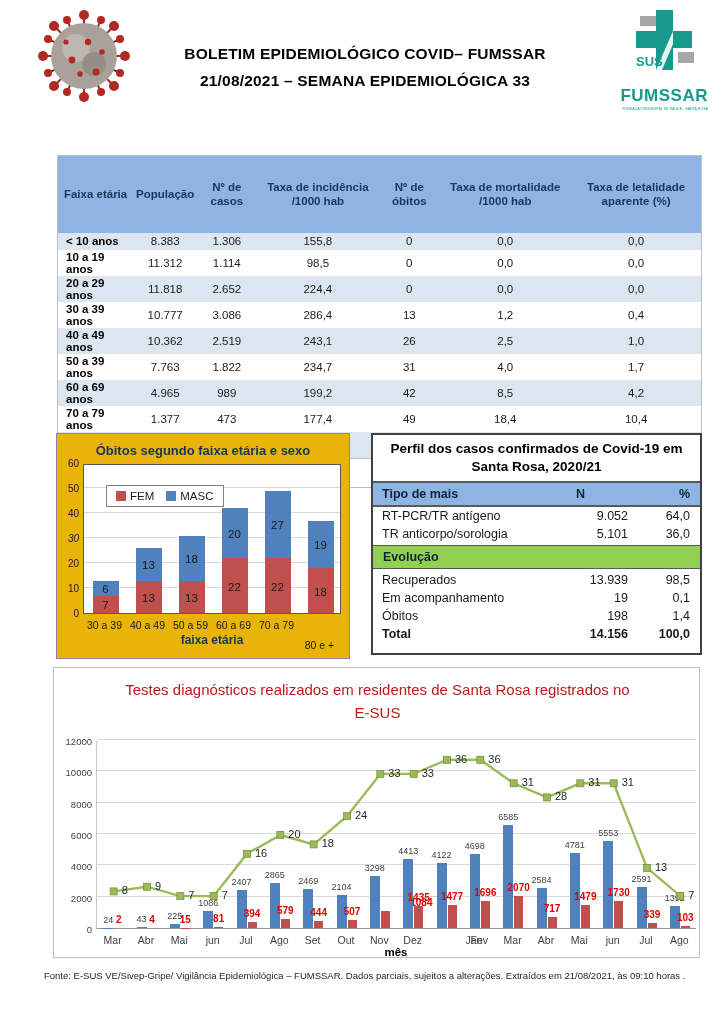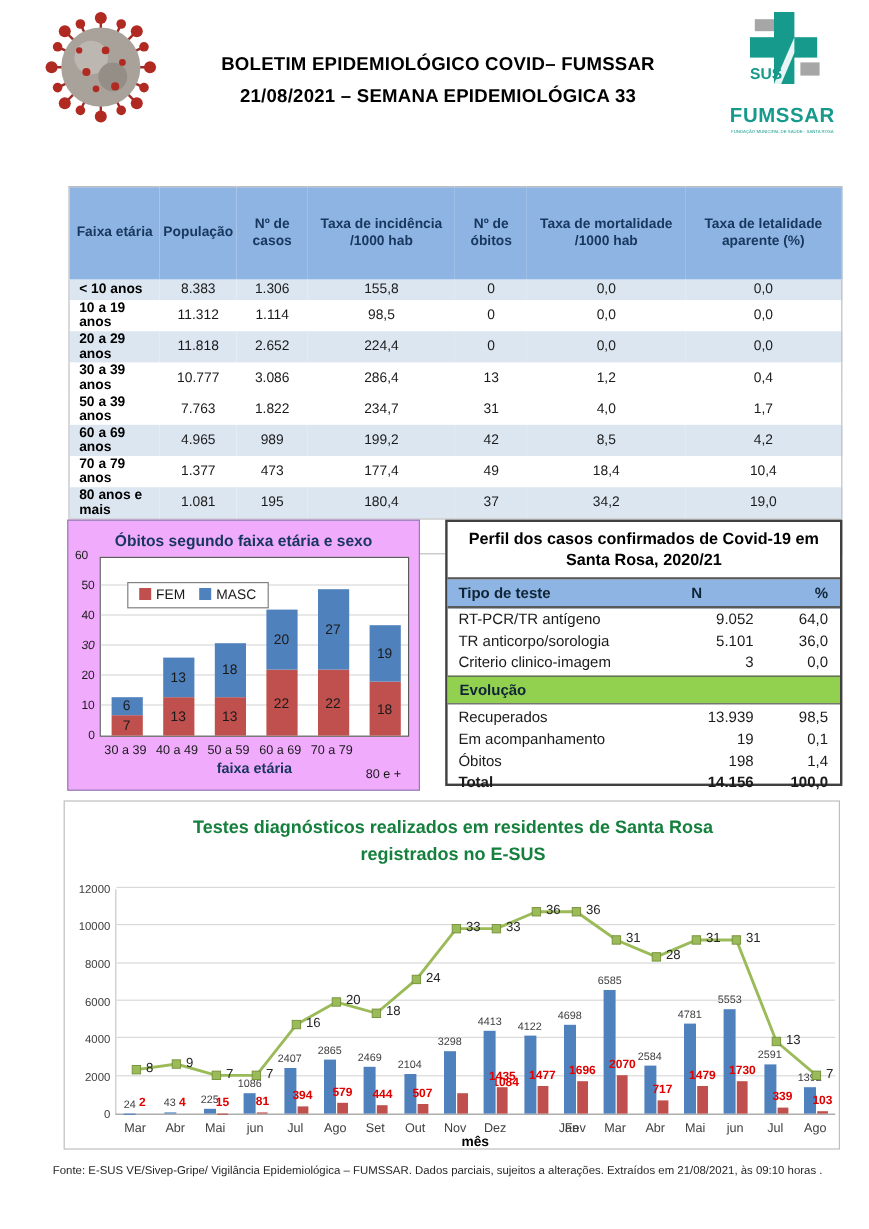--- a/index.html
+++ b/index.html
@@ -4,38 +4,38 @@
 <style>
   * { margin:0; padding:0; box-sizing:border-box; }
   html,body { background:#fff; }
   body { font-family:"Liberation Sans","DejaVu Sans",sans-serif; }
   .page { position:relative; width:724px; height:1024px; background:#fff; overflow:hidden; }
 
   
   .virus { position:absolute; left:36px; top:8px; }
   .htitle { position:absolute; left:150px; top:40px; width:430px; text-align:center;
             font-weight:bold; font-size:15.5px; line-height:1.75; color:#000; letter-spacing:.2px; }
-  .logo { position:absolute; left:596px; top:10px; width:112px; text-align:center; }
+  .logo { position:absolute; left:596px; top:10px; width:112px; text-align:right; }
   .logo-name { color:#159a8c; font-weight:bold; font-size:17px; letter-spacing:.5px; margin-top:-2px; }
   .logo-tag { color:#159a8c; font-size:3.6px; margin-top:1px; }
 
   
   table.age { position:absolute; left:57px; top:155px; width:645px; border-collapse:collapse;
               border:1px solid #bfbfbf; font-size:11.5px; }
   table.age th { background:#8db4e2; color:#17375e; font-weight:bold; text-align:center;
                  vertical-align:middle; padding:6px 3px; height:77px; line-height:1.25; font-size:11.5px; }
   table.age td { text-align:center; padding:1px 3px; height:17px; color:#1a1a1a; }
   table.age td.rowhead { text-align:left; padding-left:8px; font-weight:bold; color:#000; }
   table.age tr.stripe td { background:#dce6f1; }
   table.age tr.total td { font-weight:bold; height:29px; vertical-align:bottom; padding-bottom:5px;
                           border-top:1px solid #bfbfbf; }
 
   
   .deaths { position:absolute; left:56px; top:433px; width:294px; height:226px;
-            background:#f0abfc; border:1px solid #927fb0; }
+            background:#eab308; border:1px solid #927fb0; }
   .deaths-title { position:absolute; top:9px; left:0; right:0; text-align:center;
                   font-weight:bold; font-size:13px; color:#17365d; }
   .deaths-plot { position:absolute; left:26px; top:30px; width:258px; height:150px;
                  background:#fff; border:1px solid #595959; }
   .d-grid { position:absolute; left:0; width:100%; height:1px; background:#d9d9d9; }
   .d-ytick { position:absolute; left:0; width:22px; text-align:right; font-size:10px; color:#1a1a1a; }
   .d-xtick { position:absolute; font-size:10.5px; color:#1a1a1a; transform:translateX(-50%); white-space:nowrap; }
   .deaths-xlabel { position:absolute; top:199px; left:26px; width:258px; text-align:center;
                    font-weight:bold; font-size:12px; color:#17365d; }
   .d-seg { position:absolute; }
@@ -58,21 +58,21 @@
   .p-head .c2 { text-align:center; }
   .p-band { background:#92d050; font-weight:bold; color:#0f2436; padding:4px 10px; margin-top:2px;
             border-top:1px solid #595959; }
   .p-evo-rows { border-top:1px solid #595959; padding-top:2px; }
   .p-total { font-weight:bold; }
 
   
   .tests { position:absolute; left:53px; top:667px; width:647px; height:291px;
            background:#fff; border:1px solid #bfbfbf; }
   .tests-title { position:absolute; top:11px; left:70px; width:507px; text-align:center;
-                 font-weight:bold; font-size:15px; line-height:1.5; color:#15803d; }
+                 font-weight:normal; font-size:15px; line-height:1.5; color:#b91c1c; }
   .tests-plot { position:absolute; left:42px; top:73px; width:600px; height:188px;
                 border-bottom:1px solid #9a9a9a; border-left:1px solid #c9c9c9; }
   .t-grid { position:absolute; left:0; width:100%; height:1px; background:#d9d9d9; }
   .t-ytick { position:absolute; left:0; width:38px; text-align:right; font-size:9.5px; color:#404040; }
   .t-xtick { position:absolute; top:266px; font-size:10.5px; color:#404040; transform:translateX(-50%); }
   .tests-xlabel { position:absolute; top:278px; left:42px; width:600px; text-align:center;
                   font-weight:bold; font-size:11.5px; color:#000; }
   .t-bar { position:absolute; bottom:0; }
   .t-tlbl { position:absolute; transform:translateX(-50%); font-size:9px; color:#3f3f3f; white-space:nowrap; }
   .t-plbl { position:absolute; transform:translateX(-50%); font-size:10px; font-weight:bold; color:#e00000; white-space:nowrap; }
@@ -201,20 +201,29 @@
         </tr>
         <tr>
           <td class="rowhead">30 a 39 anos</td>
           <td>10.777</td>
           <td>3.086</td>
           <td>286,4</td>
           <td>13</td>
           <td>1,2</td>
           <td>0,4</td>
         </tr>
+        <tr class="stripe">
+          <td class="rowhead">40 a 49 anos</td>
+          <td>10.362</td>
+          <td>2.519</td>
+          <td>243,1</td>
+          <td>26</td>
+          <td>2,5</td>
+          <td>1,0</td>
+        </tr>
         <tr>
           <td class="rowhead">50 a 39 anos</td>
           <td>7.763</td>
           <td>1.822</td>
           <td>234,7</td>
           <td>31</td>
           <td>4,0</td>
           <td>1,7</td>
         </tr>
         <tr class="stripe">
@@ -293,51 +302,46 @@
         <div class="d-lbl" style="left: 236.5px; bottom: 15.5px;">18</div>
         <div class="d-lbl" style="left: 236.5px; bottom: 61.75px;">19</div>
       </div>
     <div class="deaths-xlabel">faixa etária</div>
   <div class="d-ytick" style="top: 174px;">0</div>
       <div class="d-ytick" style="top: 149px;">10</div>
       <div class="d-ytick" style="top: 124px;">20</div>
       <div class="d-ytick" style="top: 99px; font-style: italic;">30</div>
       <div class="d-ytick" style="top: 74px;">40</div>
       <div class="d-ytick" style="top: 49px;">50</div>
-      <div class="d-ytick" style="top: 24px; text-align: center;">60</div>
+      <div class="d-ytick" style="top: 24px;">60</div>
       <div class="d-xtick" style="left: 47.5px; top: 185px;">30 a 39</div>
       <div class="d-xtick" style="left: 90.5px; top: 185px;">40 a 49</div>
       <div class="d-xtick" style="left: 133.5px; top: 185px;">50 a 59</div>
       <div class="d-xtick" style="left: 176.5px; top: 185px;">60 a 69</div>
       <div class="d-xtick" style="left: 219.5px; top: 185px;">70 a 79</div>
       <div class="d-xtick" style="left: 262.5px; top: 178px; margin-top: 27px;">80 e +</div>
     </div>
 
   <div class="profile">
     <div class="p-title">Perfil dos casos confirmados de Covid-19 em Santa Rosa, 2020/21</div>
     <div class="p-row p-head">
-      <span class="c1">Tipo de teste</span>
+      <span class="c1">Tipo de mais</span>
       <span class="c2">N</span>
       <span class="c3">%</span>
     </div>
     <div>
         <div class="p-row">
           <span class="c1">RT-PCR/TR antígeno</span>
           <span class="c2">9.052</span>
           <span class="c3">64,0</span>
         </div>
         <div class="p-row">
           <span class="c1">TR anticorpo/sorologia</span>
           <span class="c2">5.101</span>
           <span class="c3">36,0</span>
-        </div>
-        <div class="p-row">
-          <span class="c1">Criterio clinico-imagem</span>
-          <span class="c2">3</span>
-          <span class="c3">0,0</span>
         </div>
       </div>
     <div class="p-band">Evolução</div>
     <div class="p-evo-rows">
         <div class="p-row">
           <span class="c1">Recuperados</span>
           <span class="c2">13.939</span>
           <span class="c3">98,5</span>
         </div>
         <div class="p-row">

